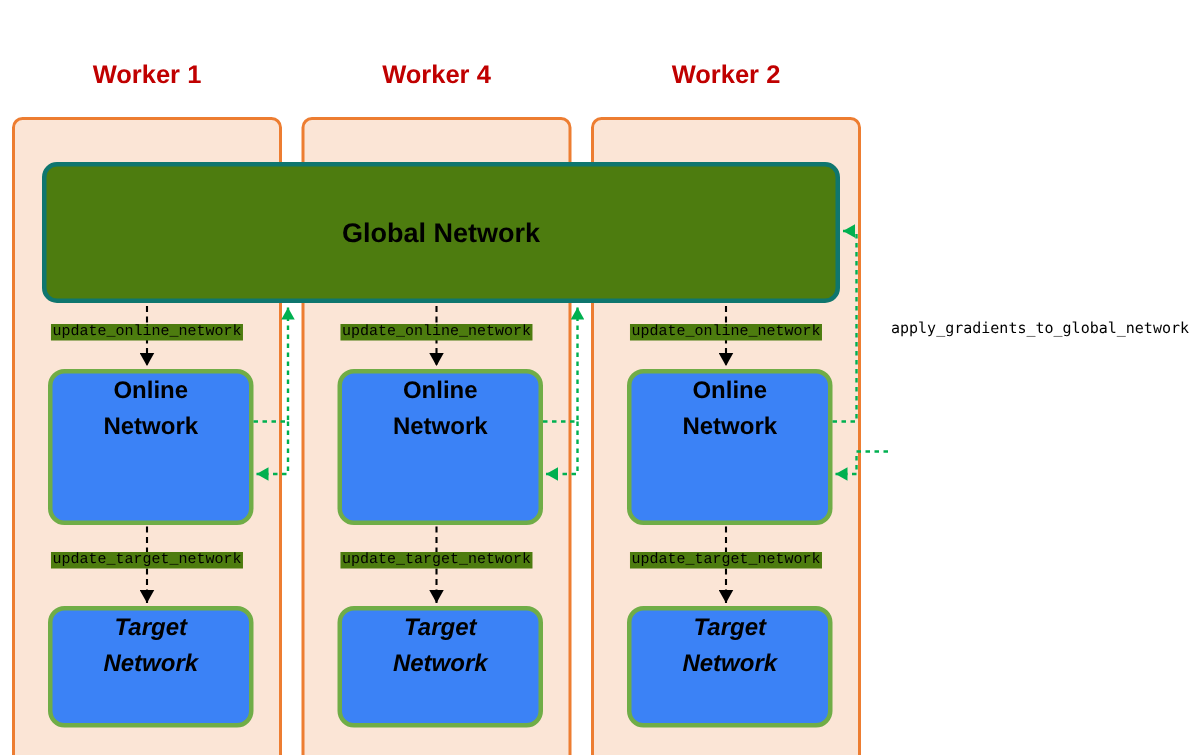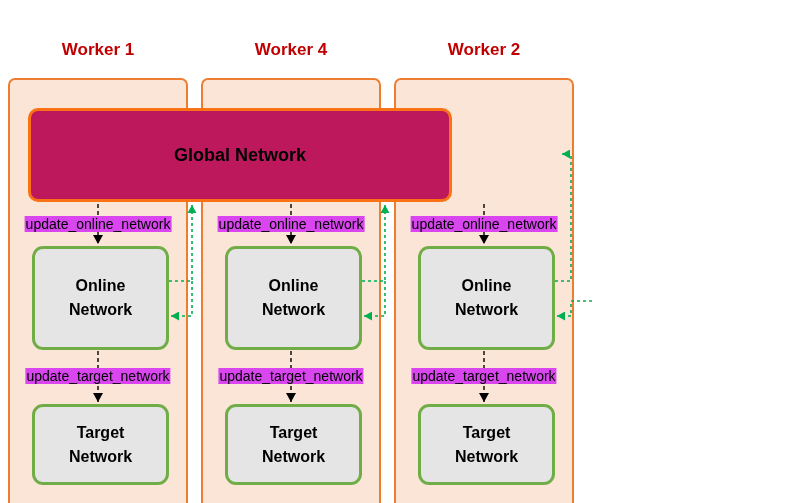--- a/index.html
+++ b/index.html
@@ -11,41 +11,41 @@
   .worker-title{
     position:absolute;top:20px;width:180px;text-align:center;
     font-size:17px;font-weight:bold;color:#C00000;
   }
   .worker{
     position:absolute;top:58px;width:180px;height:438px;
     background:#FBE5D6;border:2px solid #ED7D31;border-radius:7px;
     box-sizing:border-box;
   }
   .global-box{
-    position:absolute;left:28px;top:88px;width:424px;height:94px;
-    background:#be185d;border:3px solid #f97316;border-radius:10px;
+    position:absolute;left:28px;top:88px;width:532px;height:94px;
+    background:#4d7c0f;border:3px solid #0f766e;border-radius:10px;
     box-sizing:border-box;display:flex;align-items:center;justify-content:center;
   }
   .global-box span{font-size:18px;font-weight:bold;color:#000;}
   .net{
     position:absolute;width:137px;
-    background:#e5e5e5;border:3px solid #70AD47;border-radius:11px;
-    box-sizing:border-box;display:flex;align-items:center;justify-content:center;
+    background:#3b82f6;border:3px solid #70AD47;border-radius:11px;
+    box-sizing:border-box;display:flex;justify-content:center;
   }
   .net.online{top:226px;height:104px;}
-  .net.target{top:384px;height:81px;}
+  .net.target{top:384px;height:81px;font-style:italic;}
   .net span{
     white-space:pre-line;text-align:center;font-size:16px;font-weight:bold;
     color:#000;line-height:1.5;
   }
   .arrows{position:absolute;left:0;top:0;pointer-events:none;}
   .code-label{
     position:absolute;transform:translateX(-50%);
-    font-family:Liberation Sans, sans-serif;font-size:14px;color:#000;
-    background:#d946ef;padding:0 1px;white-space:nowrap;
+    font-family:Liberation Mono, monospace;font-size:10px;color:#000;
+    background:#4d7c0f;padding:0 1px;white-space:nowrap;
   }
   .side-label{
     position:absolute;
     font-family:"DejaVu Sans Mono",monospace;font-size:10px;color:#000;
     background:#ffffff;white-space:nowrap;
   }
   .black-arrow{stroke:#000;stroke-width:1.4;fill:none;stroke-dasharray:4 3;}
   .green-arrow{stroke:#00B050;stroke-width:1.6;fill:none;stroke-dasharray:3 3;stroke-linejoin:round;}
 </style>
 </head>
@@ -119,14 +119,15 @@
   </svg>
 
   <div class="code-label" style="left:98px;top:196px">update_online_network</div>
   <div class="code-label" style="left:291px;top:196px">update_online_network</div>
   <div class="code-label" style="left:484px;top:196px">update_online_network</div>
 
   <div class="code-label" style="left:98px;top:348px">update_target_network</div>
   <div class="code-label" style="left:291px;top:348px">update_target_network</div>
   <div class="code-label" style="left:484px;top:348px">update_target_network</div>
 
+  <div class="side-label" style="left:594px;top:194px">apply_gradients_to_global_network</div>
 
 </div>
 
 </body></html>

